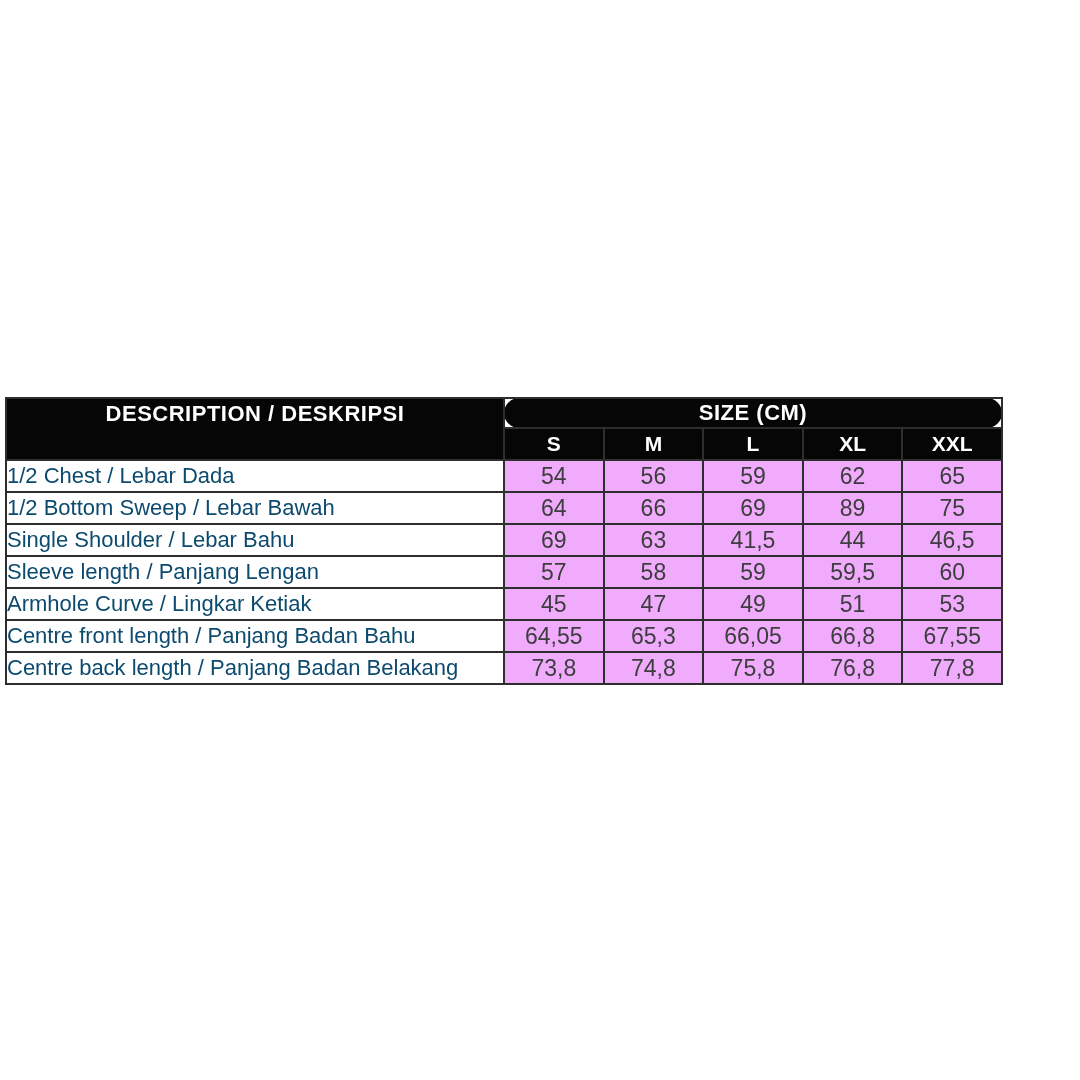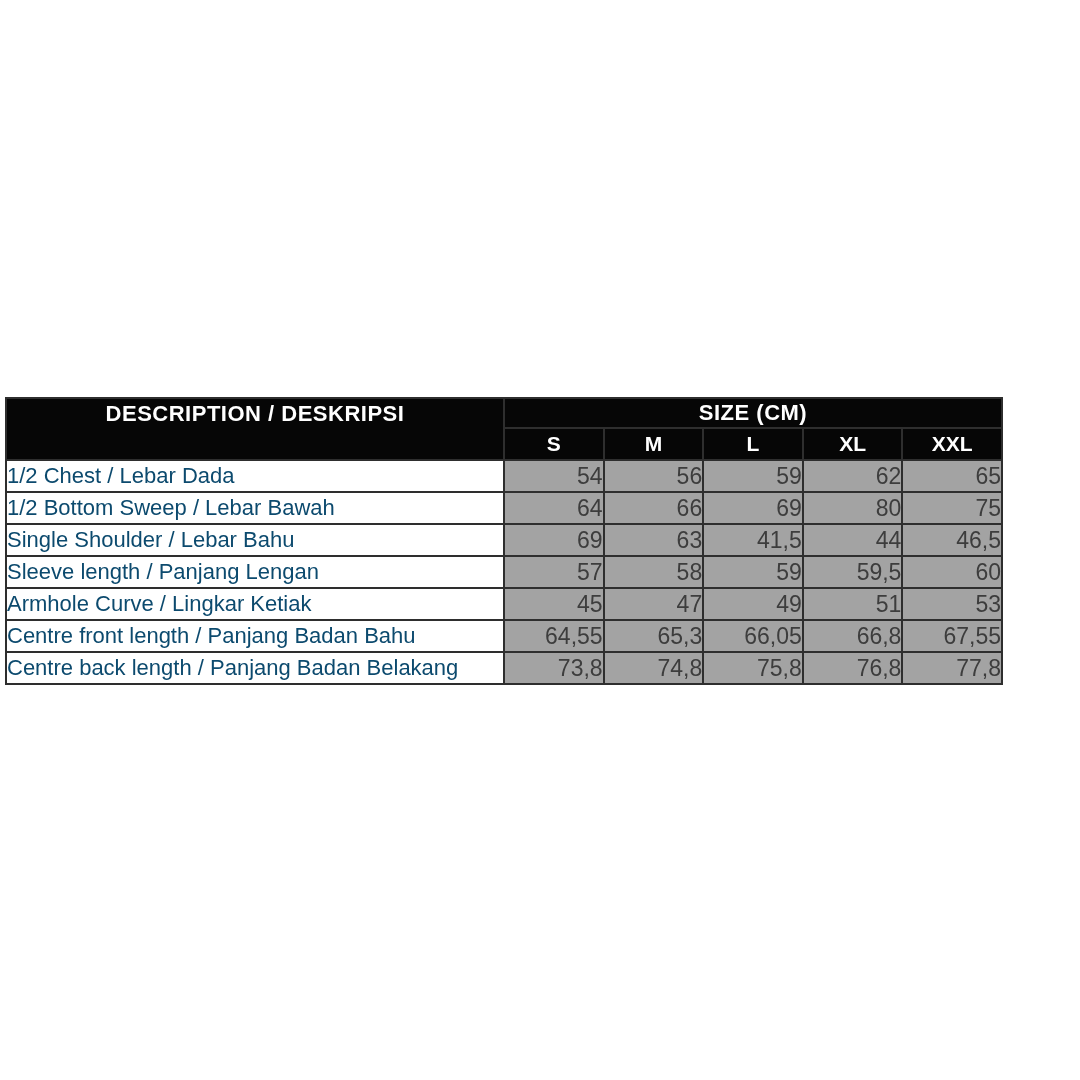--- a/index.html
+++ b/index.html
@@ -54,20 +54,21 @@
   }
   th.size-head {
     background: #060606;
     color: #ffffff;
     font-size: 22px;
     font-weight: bold;
     letter-spacing: 0.5px;
     text-align: center;
     height: 28px;
     border-bottom: 2px solid #ffffff;
+    border-radius: 15px;
   }
   th.letter-head {
     background: #060606;
     color: #ffffff;
     font-size: 21px;
     font-weight: bold;
     text-align: center;
     height: 30px;
     border-left: 2px solid #ffffff;
   }
@@ -77,23 +78,23 @@
     font-size: 22px;
     color: #0c4a6e;
     text-align: left;
     padding-left: 6px;
     height: 30px;
     background: #ffffff;
   }
   td.val-cell {
     font-size: 23px;
     color: #3d3d3d;
-    text-align: right;
+    text-align: center;
     height: 30px;
-    background: #a3a3a3;
+    background: #f0abfc;
   }
 </style>
 </head>
 <body>
 
 <div class="canvas">
 
   <table class="size-chart">
     <colgroup>
       <col class="c-desc">
@@ -127,21 +128,21 @@
       <td class="val-cell">59</td>
       <td class="val-cell">62</td>
       <td class="val-cell">65</td>
     </tr>
 
     <tr>
       <td class="desc-cell">1/2 Bottom Sweep / Lebar Bawah</td>
       <td class="val-cell">64</td>
       <td class="val-cell">66</td>
       <td class="val-cell">69</td>
-      <td class="val-cell">80</td>
+      <td class="val-cell">89</td>
       <td class="val-cell">75</td>
     </tr>
 
     <tr>
       <td class="desc-cell">Single Shoulder / Lebar Bahu</td>
       <td class="val-cell">69</td>
       <td class="val-cell">63</td>
       <td class="val-cell">41,5</td>
       <td class="val-cell">44</td>
       <td class="val-cell">46,5</td>

